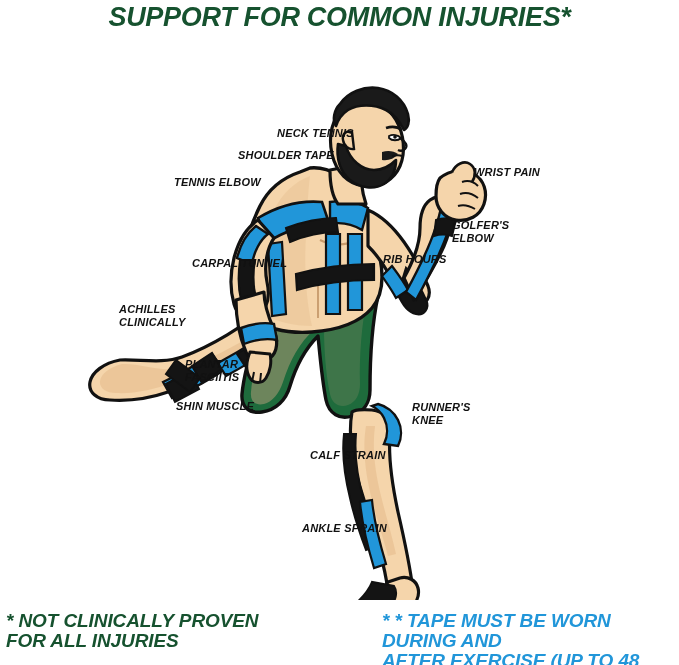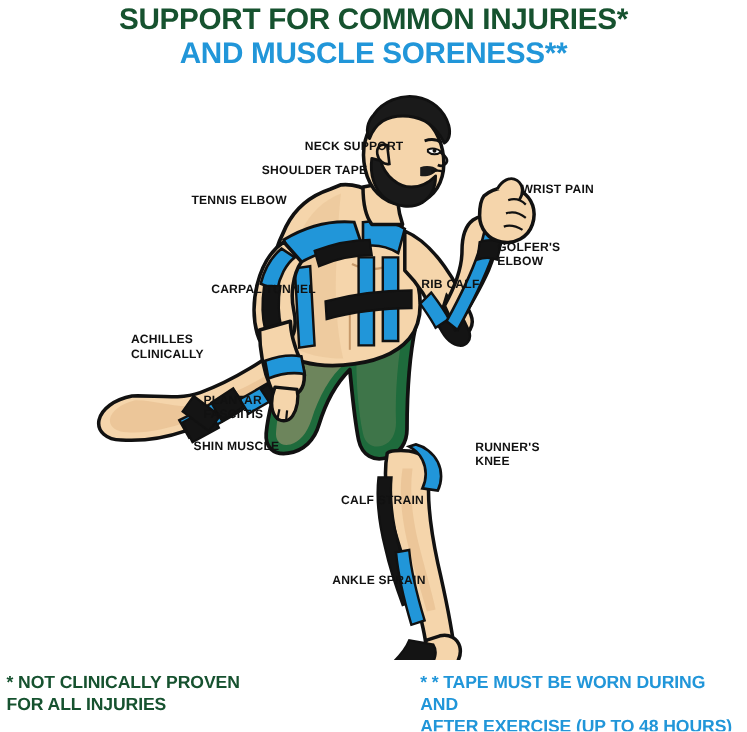--- a/index.html
+++ b/index.html
@@ -7,20 +7,21 @@
     padding: 0;
     background: #ffffff;
   }
   #page {
     position: relative;
     width: 679px;
     height: 665px;
     background: #ffffff;
     overflow: hidden;
     font-family: "Liberation Sans", sans-serif;
+    font-style: italic;
   }
 
   
   .title-block {
     position: absolute;
     top: 2px;
     left: 0;
     width: 679px;
     text-align: center;
   }
@@ -62,21 +63,21 @@
     color: #111111;
     line-height: 13px;
     white-space: pre;
   }
 
   
   .footnote {
     position: absolute;
     font-family: "Liberation Sans", sans-serif;
     font-weight: bold;
-    font-size: 16px;
+    font-size: 19px;
     line-height: 20px;
     letter-spacing: -0.1px;
     white-space: pre-line;
   }
   #footnote-left {
     left: 6px;
     top: 611px;
     color: #16522f;
   }
   #footnote-right {
@@ -85,21 +86,20 @@
     color: #2196d9;
   }
 </style>
 </head>
 <body>
 
 <div id="page">
 
   <div class="title-block">
     <div class="title-line1">SUPPORT FOR COMMON INJURIES*</div>
-    <div class="title-line2">AND MUSCLE SORENESS**</div>
   </div>
 
   <svg id="figure" viewBox="0 0 679 540">
     <g>
 
       <path d="M120,300 C104,303 92,312 90,322 C88,332 97,340 110,340
                C126,341 148,339 168,332 C196,322 228,308 256,292
                C272,283 288,272 300,261
                L318,236 C322,228 316,219 306,221
                C296,223 282,234 268,246
@@ -276,34 +276,34 @@
       <path d="M386,68 C392,66 398,67 402,70" stroke="#111111" stroke-width="2.6" fill="none"></path>
       <path d="M389,76 C393,74 398,75 401,78 C398,81 392,81 389,78 Z" fill="#ffffff" stroke="#111111" stroke-width="1.8"></path>
       <circle cx="395" cy="77" r="1.8" fill="#111111"></circle>
 
       <path d="M400,78 C406,82 408,86 405,89 C403,91 400,91 398,90" stroke="#111111" stroke-width="2.4" fill="none"></path>
 
       <path d="M392,96 C396,95 400,95 402,96" stroke="#111111" stroke-width="2" fill="none"></path>
     </g>
   </svg>
 
-  <div class="label" style="left:277px; top:127px;">NECK SUPPORT</div>
+  <div class="label" style="left:277px; top:127px;">NECK TENNIS</div>
   <div class="label" style="left:238px; top:149px;">SHOULDER TAPE</div>
   <div class="label" style="left:174px; top:176px;">TENNIS ELBOW</div>
   <div class="label" style="left:474px; top:166px;">WRIST PAIN</div>
   <div class="label" style="left:452px; top:219px;">GOLFER'S
 ELBOW</div>
   <div class="label" style="left:192px; top:257px;">CARPAL TUNNEL</div>
-  <div class="label" style="left:383px; top:253px;">RIB CALF</div>
+  <div class="label" style="left:383px; top:253px;">RIB HOURS</div>
   <div class="label" style="left:119px; top:303px;">ACHILLES
 CLINICALLY</div>
   <div class="label" style="left:157px; top:358px;margin-left:28px;">PLANTAR
 FASCIITIS</div>
   <div class="label" style="left:176px; top:400px;">SHIN MUSCLE</div>
-  <div class="label" style="left:432px; top:401px;">RUNNER'S
+  <div class="label" style="left:412px; top:401px;">RUNNER'S
 KNEE</div>
   <div class="label" style="left:310px; top:449px;">CALF STRAIN</div>
   <div class="label" style="left:302px; top:522px;">ANKLE SPRAIN</div>
 
   <div class="footnote" id="footnote-left">* NOT CLINICALLY PROVEN
 FOR ALL INJURIES</div>
   <div class="footnote" id="footnote-right">* * TAPE MUST BE WORN DURING AND
 AFTER EXERCISE (UP TO 48 HOURS)
 FOR REDUCED MUSCLE SORENESS</div>
 

